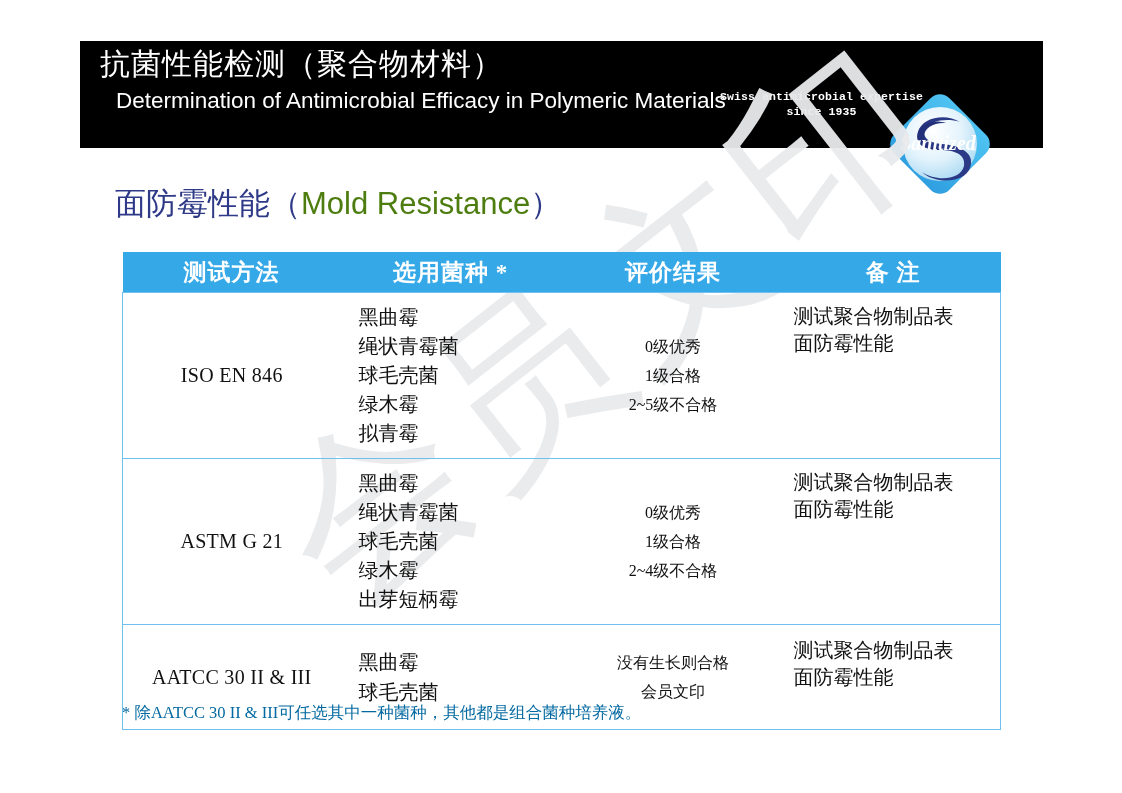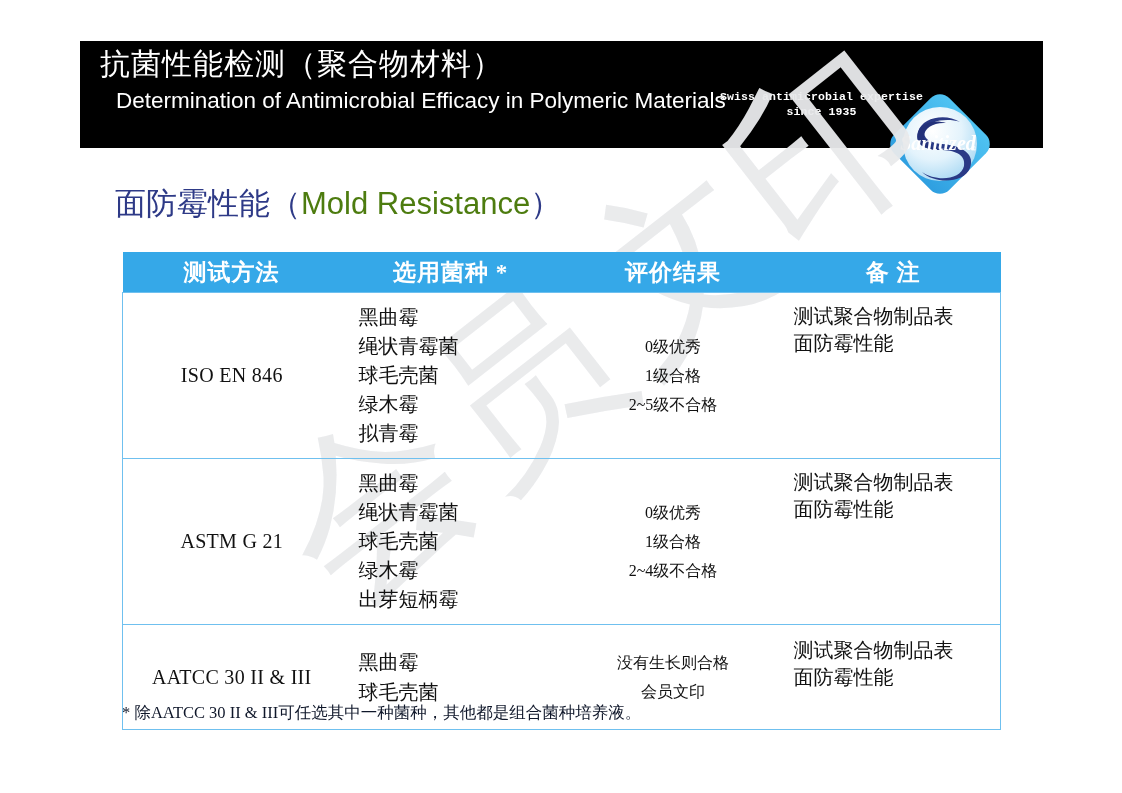--- a/index.html
+++ b/index.html
@@ -180,21 +180,21 @@
   .row-short .cell-species { font-size: 20px; line-height: 30px; }
 
   .stack div { white-space: nowrap; }
 
   
   .footnote {
     position: absolute;
     left: 122px;
     top: 702px;
     font-size: 16.5px;
-    color: #0f172a;
+    color: #0369a1;
     font-family: "Liberation Serif", "DejaVu Serif", serif;
     white-space: nowrap;
     z-index: 10;
   }
 </style>
 </head>
 <body>
 
 <div class="header-bar">
   <div class="header-titles">

